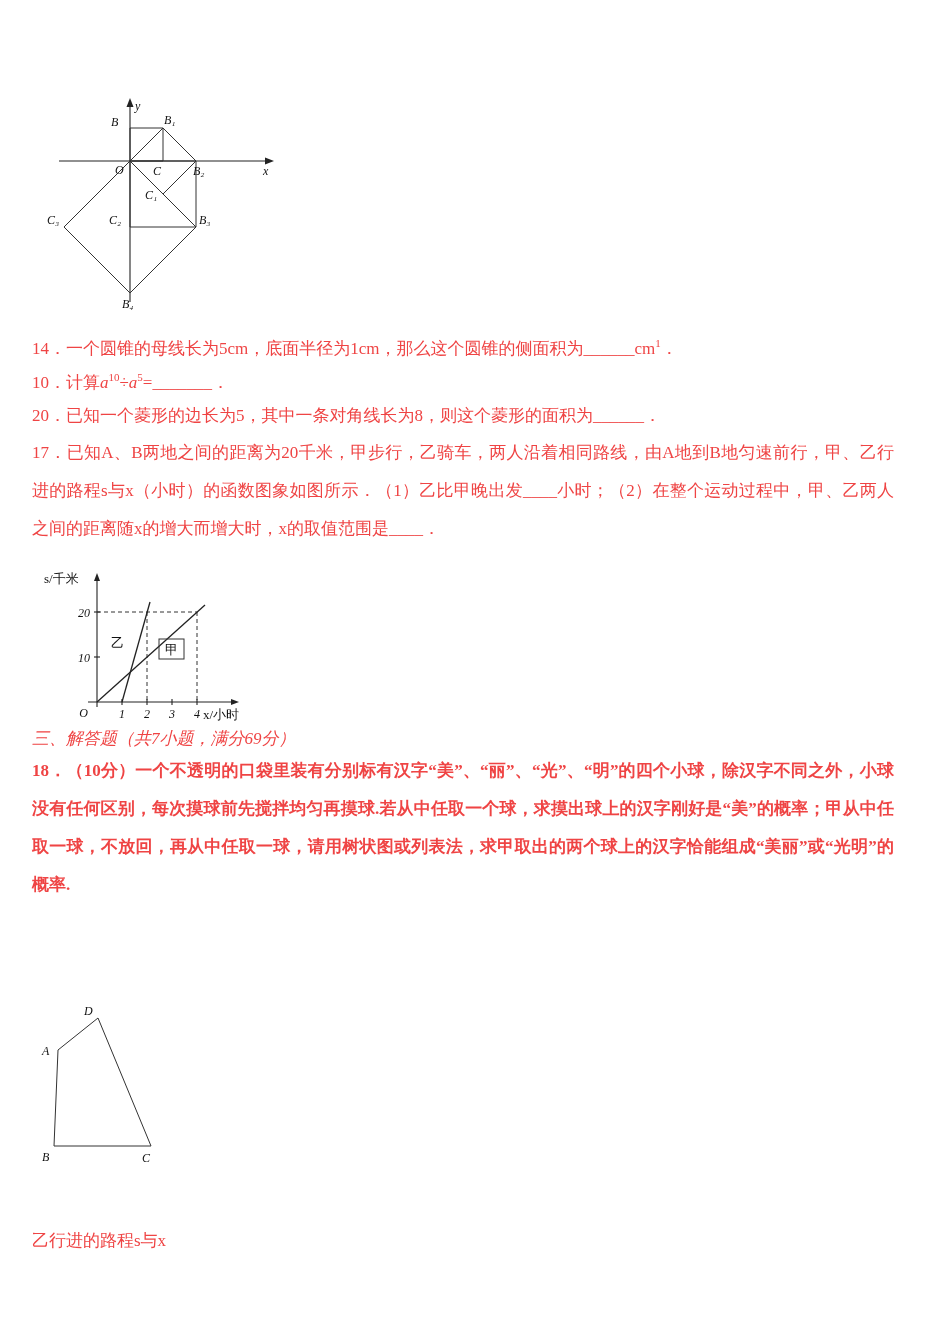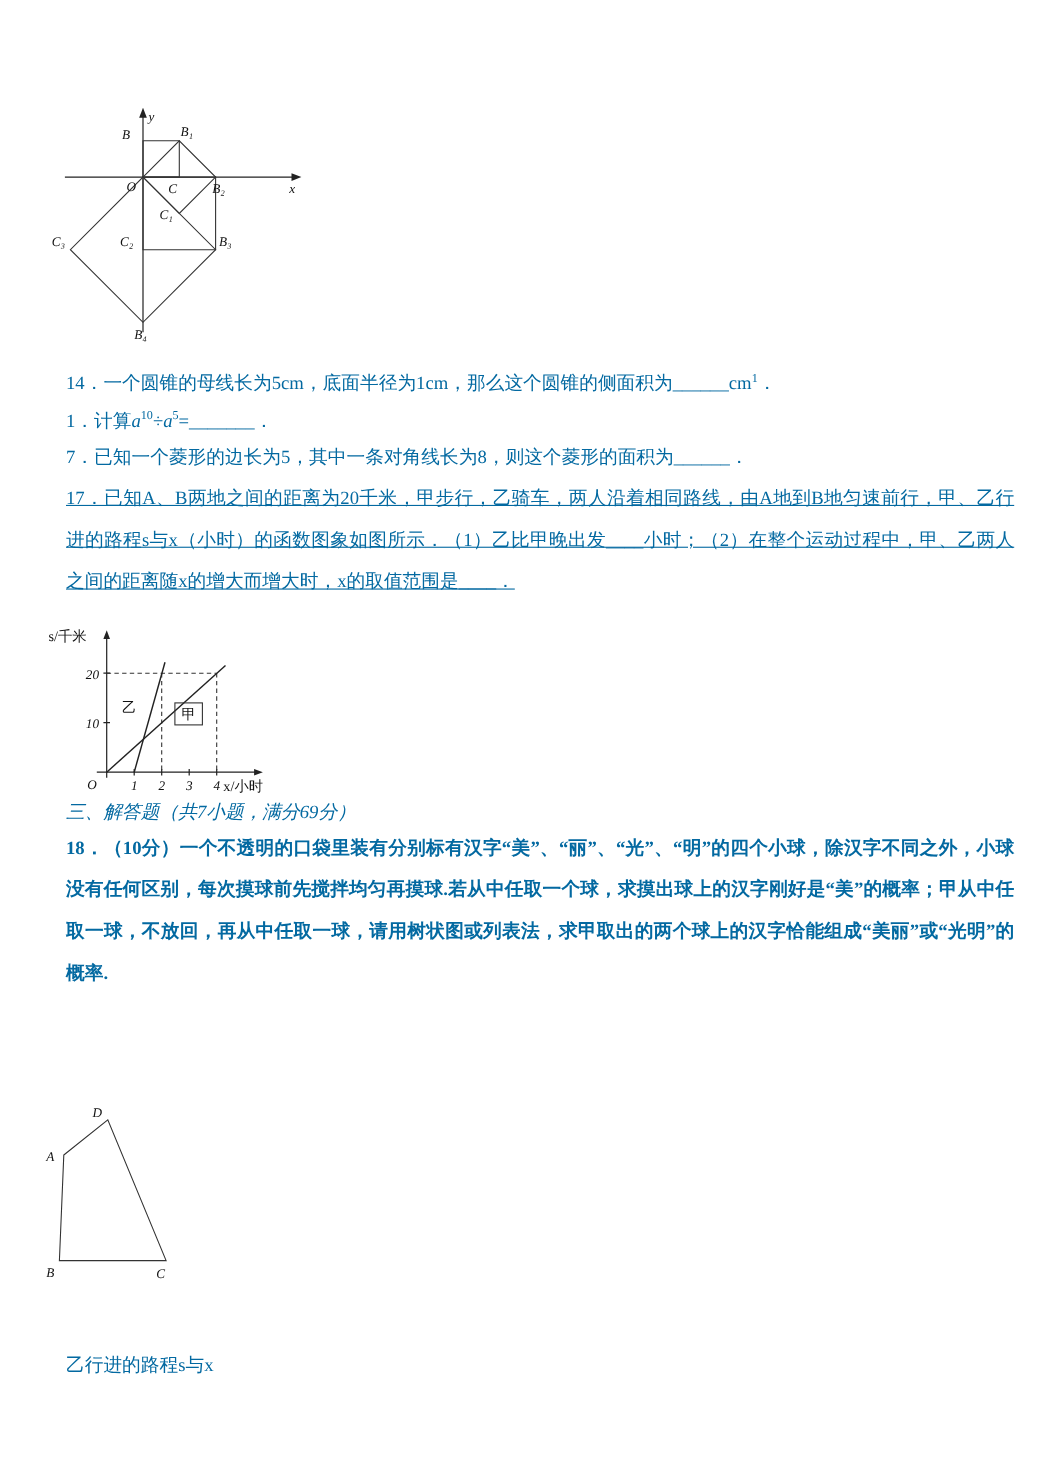--- a/index.html
+++ b/index.html
@@ -1,19 +1,19 @@
 <!DOCTYPE html>
 <html><head>
 <meta charset="utf-8">
 <style>
   html,body{margin:0;padding:0;background:#fff;}
   .page{position:relative;width:950px;height:1344px;background:#fff;overflow:hidden;
         font-family:"Liberation Serif","DejaVu Serif",serif;color:#000;}
-  .q{position:absolute;left:60px;width:862px;margin:0;font-size:17px;line-height:38px;
-     text-align:justify;color:#0369a1;}
+  .q{position:absolute;left:32px;width:862px;margin:0;font-size:17px;line-height:38px;
+     text-align:justify;color:#ef4444;}
   .oneline{white-space:nowrap;text-align:left;}
   .supsc{font-size:11px;position:relative;top:-7px;}
   .var{font-style:italic;}
   .radical{font-size:20px;white-space:nowrap;}
   .radicand{border-top:1.2px solid #000;padding:0 1px;}
   figure{margin:0;position:absolute;}
   svg text{font-family:"Liberation Serif","DejaVu Serif",serif;fill:#111;}
   .figlabel{font-size:12px;font-style:italic;}
   .figlabel-cn{font-size:13px;font-style:normal;}
   .axis{stroke:#222;stroke-width:1.1;fill:none;}
@@ -54,26 +54,26 @@
       <text class="figlabel" x="2" y="128">C₃</text>
       <text class="figlabel" x="77" y="212">B₄</text>
     </svg>
   </figure>
 
   <p class="q oneline" style="top:330px;">
     <span>14．一个圆锥的母线长为5cm，底面半径为1cm，那么这个圆锥的侧面积为______cm</span><span class="supsc">1</span><span>．</span>
   </p>
 
   <p class="q oneline" style="top:364px;">
-    <span>1．计算</span><span class="var">a</span><span class="supsc">10</span><span>÷</span><span class="var">a</span><span class="supsc">5</span><span>=_______．</span>
+    <span>10．计算</span><span class="var">a</span><span class="supsc">10</span><span>÷</span><span class="var">a</span><span class="supsc">5</span><span>=_______．</span>
   </p>
 
-  <p class="q oneline" style="top:397px;">7．已知一个菱形的边长为5，其中一条对角线长为8，则这个菱形的面积为______．</p>
+  <p class="q oneline" style="top:397px;">20．已知一个菱形的边长为5，其中一条对角线长为8，则这个菱形的面积为______．</p>
 
-  <p class="q" style="top:434px;text-decoration:underline;">17．已知A、B两地之间的距离为20千米，甲步行，乙骑车，两人沿着相同路线，由A地到B地匀速前行，甲、乙行进的路程s与x（小时）的函数图象如图所示．（1）乙比甲晚出发____小时；（2）在整个运动过程中，甲、乙两人之间的距离随x的增大而增大时，x的取值范围是____．</p>
+  <p class="q" style="top:434px;">17．已知A、B两地之间的距离为20千米，甲步行，乙骑车，两人沿着相同路线，由A地到B地匀速前行，甲、乙行进的路程s与x（小时）的函数图象如图所示．（1）乙比甲晚出发____小时；（2）在整个运动过程中，甲、乙两人之间的距离随x的增大而增大时，x的取值范围是____．</p>
 
   <figure style="left:42px;top:543px;margin-top:24px;">
     <svg width="215" height="172" viewBox="0 0 215 172">
       <g>
         <line class="axis" x1="55" y1="11" x2="55" y2="140"></line>
         <polygon class="arrow" points="55,6 52,14 58,14"></polygon>
         <line class="axis" x1="46" y1="135" x2="192" y2="135"></line>
         <polygon class="arrow" points="197,135 189,132 189,138"></polygon>
         <line class="axis" x1="52" y1="45" x2="58" y2="45"></line>
         <line class="axis" x1="52" y1="90" x2="58" y2="90"></line>

